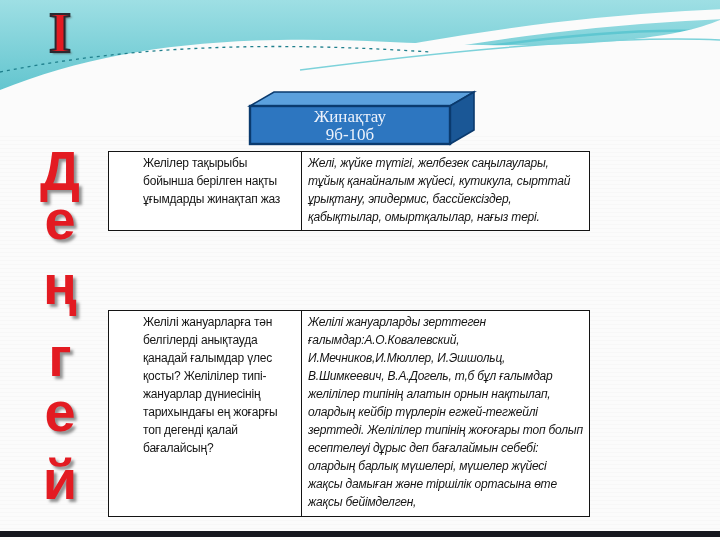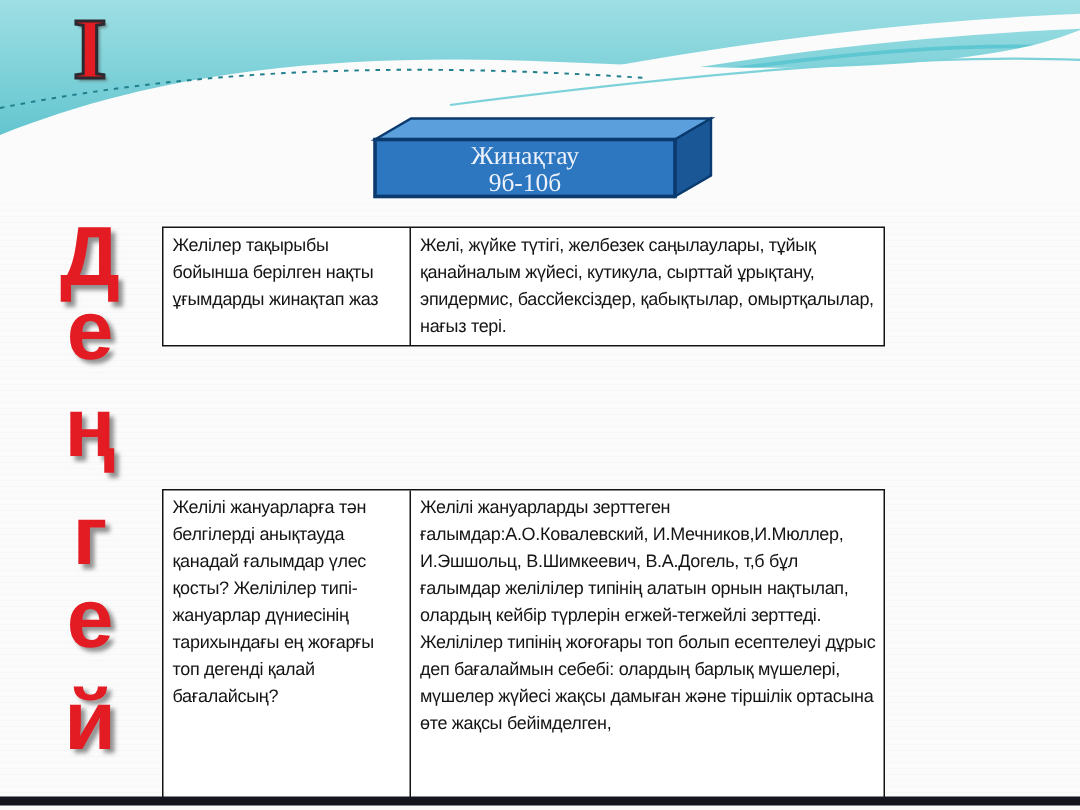--- a/index.html
+++ b/index.html
@@ -18,38 +18,39 @@
   }
   .level-letter{
     position:absolute;left:30px;width:60px;text-align:center;
     font-family:"Liberation Sans",sans-serif;font-weight:bold;
     font-size:56px;line-height:56px;color:#e31b22;
     text-shadow:3px 3px 3px rgba(110,110,110,.75);
   }
   .pos-l1{top:143px}.pos-l2{top:192px}.pos-l3{top:257px}
   .pos-l4{top:329px}.pos-l5{top:384px}.pos-l6{top:452px}
   .cube{position:absolute;width:230px;height:58px;}
-  .cube-1{left:247px;top:76px;}
+  .cube-1{left:247px;top:89px;}
   .cube-2{left:249px;top:248px;}
   .cube text{
     font-family:"Liberation Serif",serif;font-size:17px;fill:#edf2fb;
   }
   .tbl{
     position:absolute;left:108px;width:482px;display:grid;
     grid-template-columns:164px 1fr;
     background:#ffffff;border:1.6px solid #141414;
     box-sizing:border-box;
+    padding-left:28px;
   }
   .tbl-1{top:151px;height:80px;}
-  .tbl-2{top:326px;height:207px;}
+  .tbl-2{top:310px;height:207px;}
   .cell{
     padding:2px 5px 2px 6px;font-size:12px;line-height:18px;color:#141414;
     letter-spacing:-0.2px;overflow:hidden;
   }
-  .cell-right{border-left:1.6px solid #141414;}
+  .cell-right{border-left:1.6px solid #141414;font-style:italic;}
   .bottom-bar{
     position:absolute;left:0;top:531px;width:720px;height:6px;background:#15161d;
   }
 </style>
 </head>
 <body>
 
 <div class="slide">
 
   <svg class="bg" width="720" height="135" viewBox="0 0 720 135">

